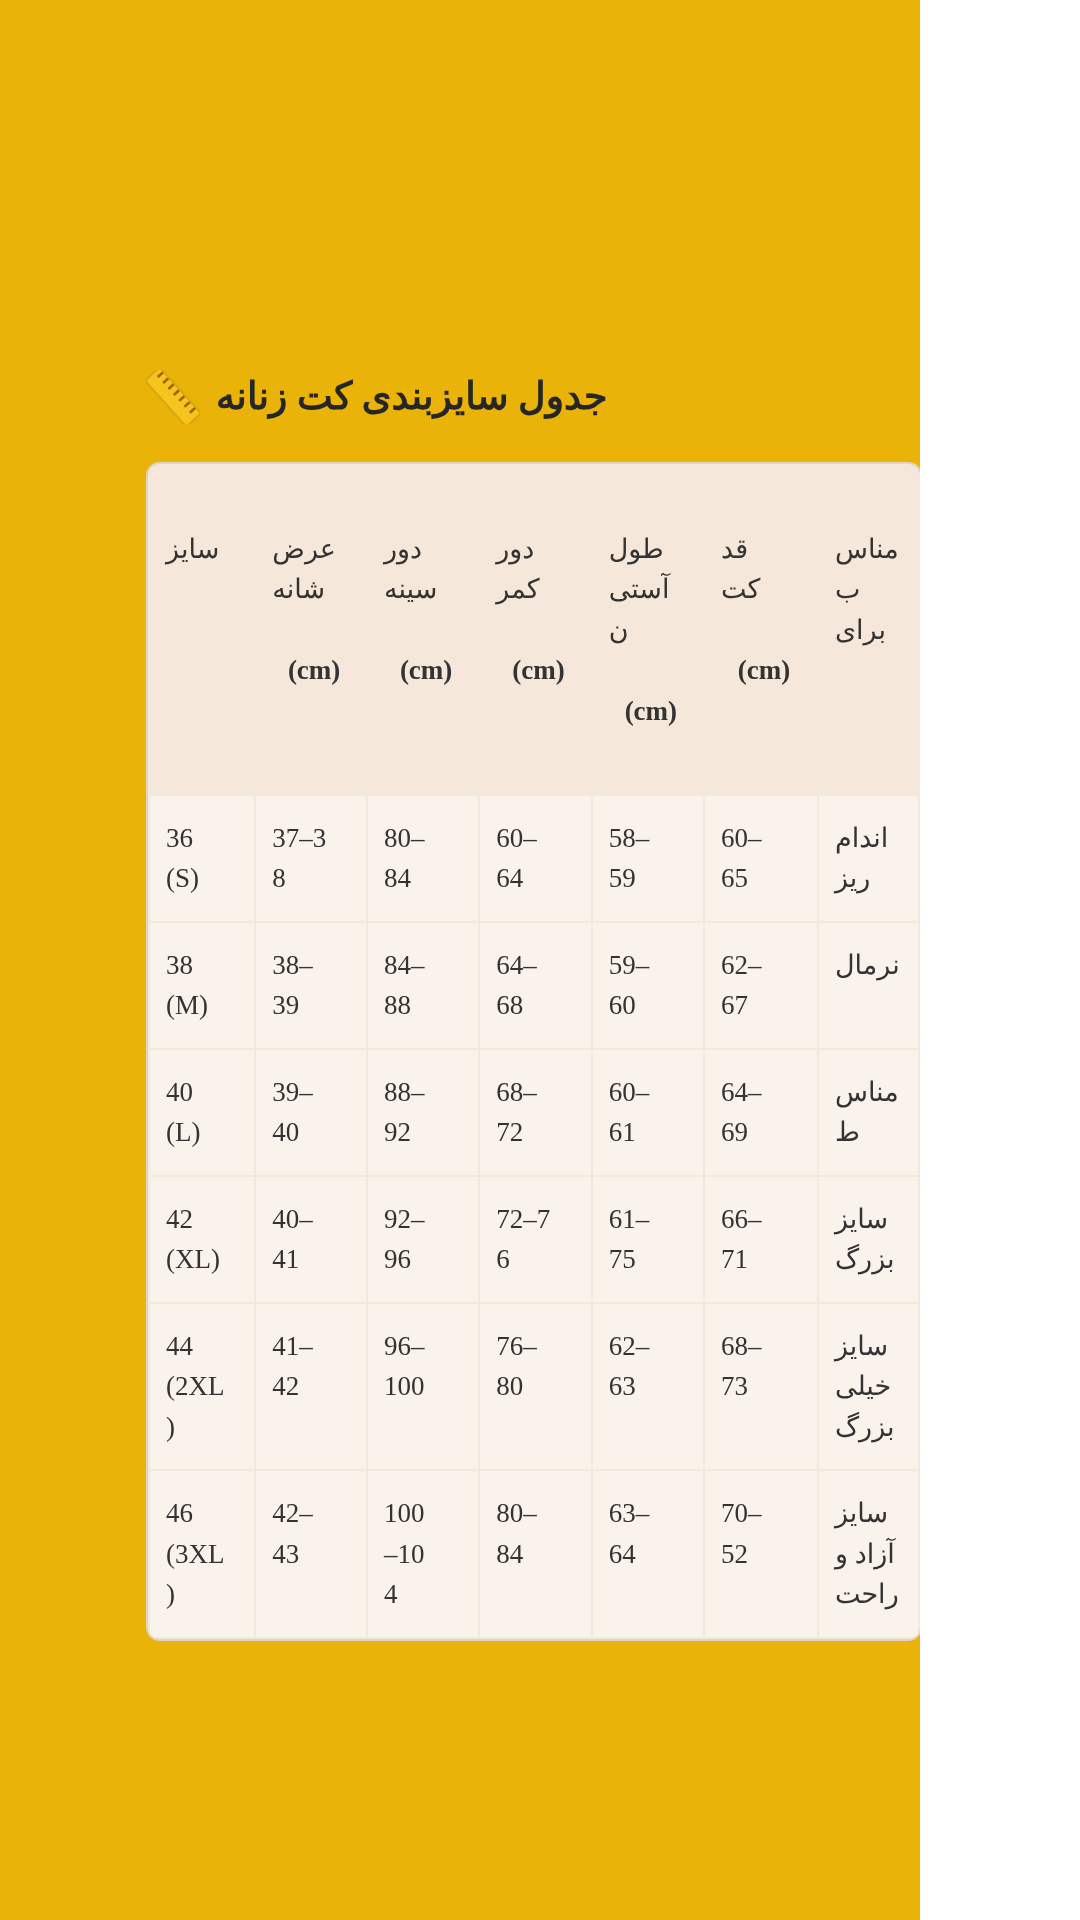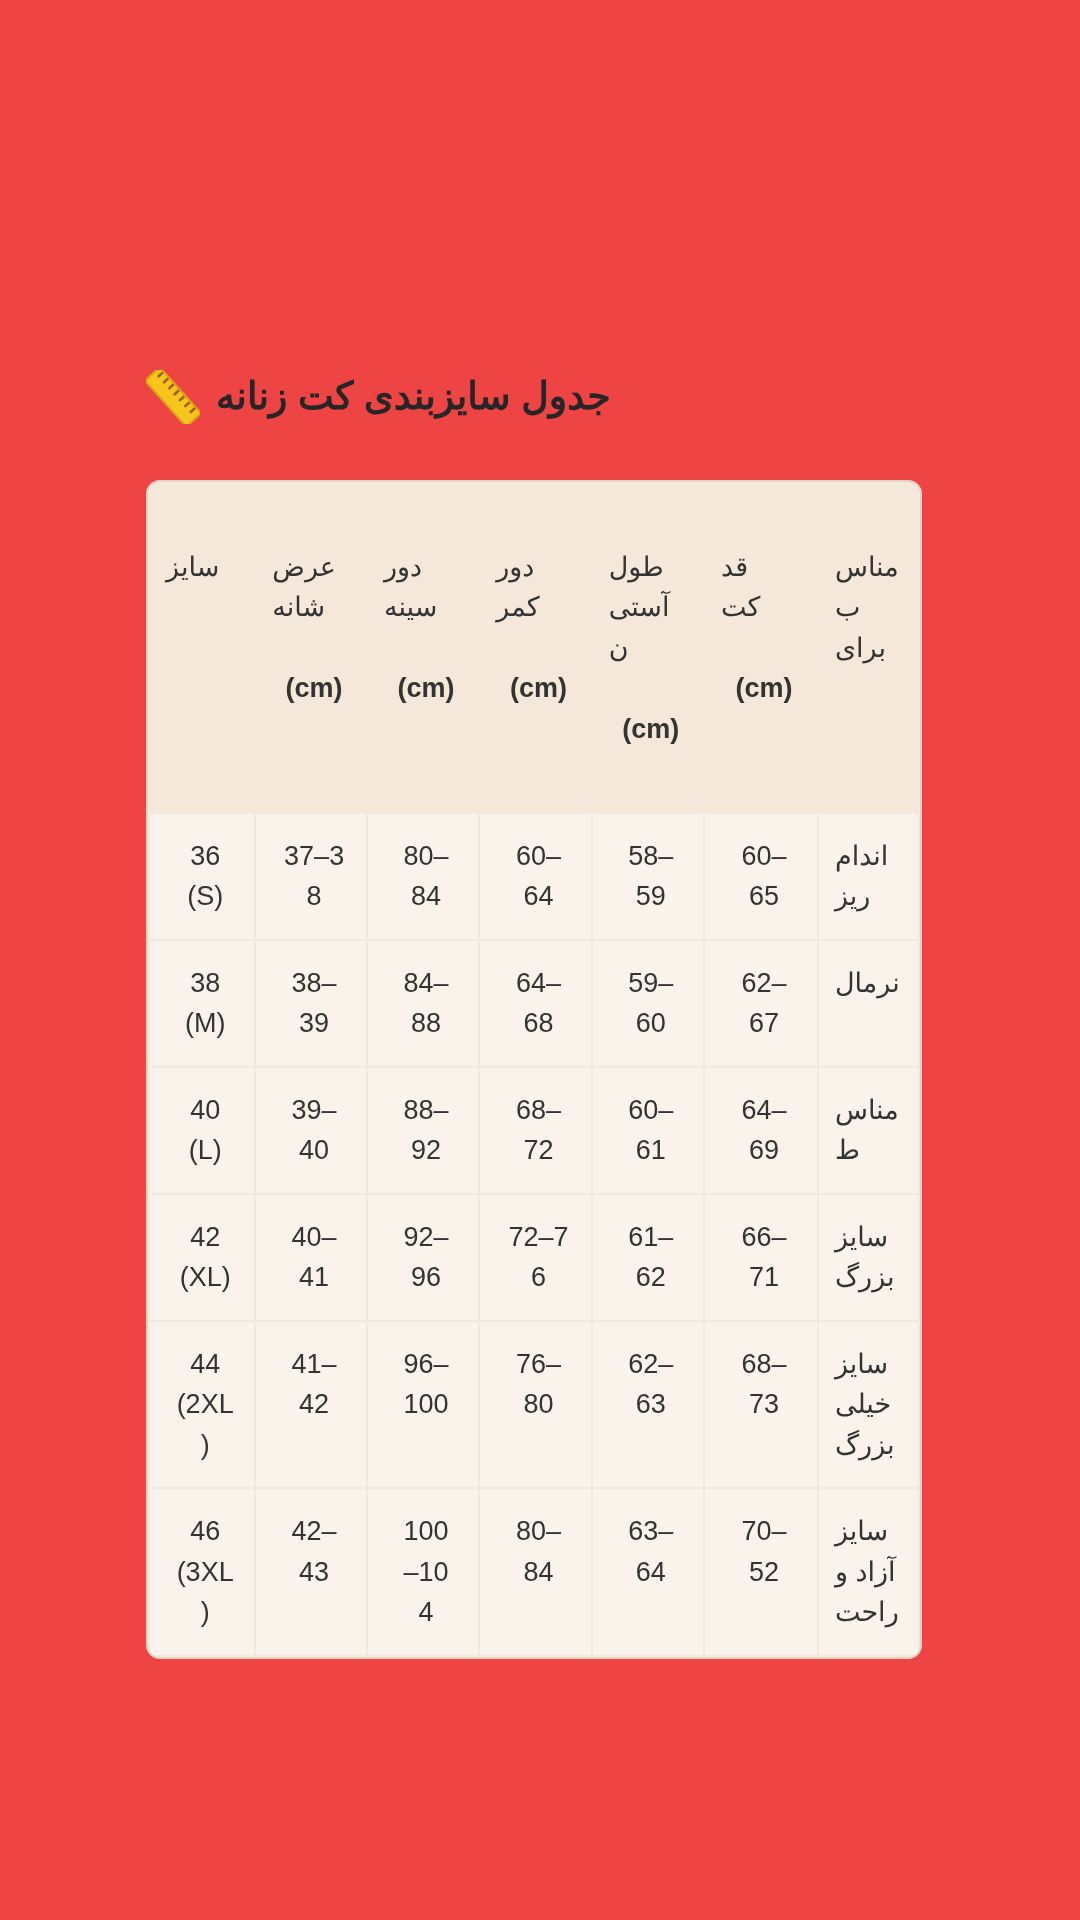--- a/index.html
+++ b/index.html
@@ -1,21 +1,21 @@
 <!DOCTYPE html>
 <html lang="fa"><head>
 <meta charset="utf-8">
 <style>
   html, body { margin: 0; padding: 0; }
   .screen {
     position: relative;
-    width: 1080px;
+    width: 920px;
     height: 1920px;
-    background: #ef4444;
-    font-family: Liberation Sans, sans-serif;
+    background: #eab308;
+    font-family: Liberation Serif, serif;
     overflow: hidden;
   }
   .content {
     position: absolute;
     left: 146px;
     top: 370px;
     width: 776px;
   }
   .title-row {
     display: flex;
@@ -24,21 +24,21 @@
   }
   .ruler-svg { width: 54px; height: 54px; flex: 0 0 auto; }
   .page-title {
     font-size: 38px;
     font-weight: 700;
     color: #262626;
     direction: rtl;
     line-height: 1.3;
   }
   .card {
-    margin-top: 56px;
+    margin-top: 38px;
     background: #f2e8db;            
     border: 2px solid #e2d4c5;
     border-radius: 14px;
     overflow: hidden;
   }
   table.size-table {
     width: 100%;
     border-collapse: separate;
     border-spacing: 2px;
     table-layout: fixed;
@@ -51,21 +51,21 @@
     line-height: 1.5;
     color: #333333;
     white-space: pre-line;
     font-weight: 400;
   }
   th { background: #f5e7d9; }
   td { background: #faf3ec; }
   .hlabel { display: block; }
   .unit   { display: block; font-weight: 700; direction: ltr; text-align: center; }
   .fa  { direction: rtl; }
-  .num { direction: ltr; text-align: center; }
+  .num { direction: ltr; }
 </style>
 </head>
 <body>
 
 <div class="screen">
   <div class="content">
 
     <div class="title-row">
       <svg class="ruler-svg" viewBox="0 0 54 54" aria-hidden="true">
         <g transform="rotate(-42 27 27)">
@@ -186,21 +186,21 @@
           <tr>
             <td class="num">42
 (XL)</td>
             <td class="num">40–
 41</td>
             <td class="num">92–
 96</td>
             <td class="num">72–7
 6</td>
             <td class="num">61–
-62</td>
+75</td>
             <td class="num">66–
 71</td>
             <td class="fa">سایز
 بزرگ</td>
           </tr>
           <tr>
             <td class="num">44
 (2XL
 )</td>
             <td class="num">41–

